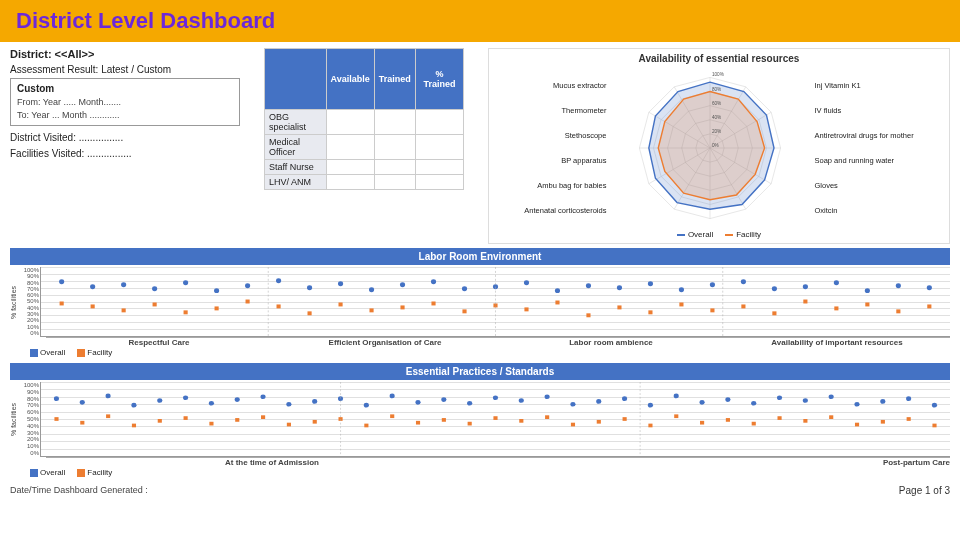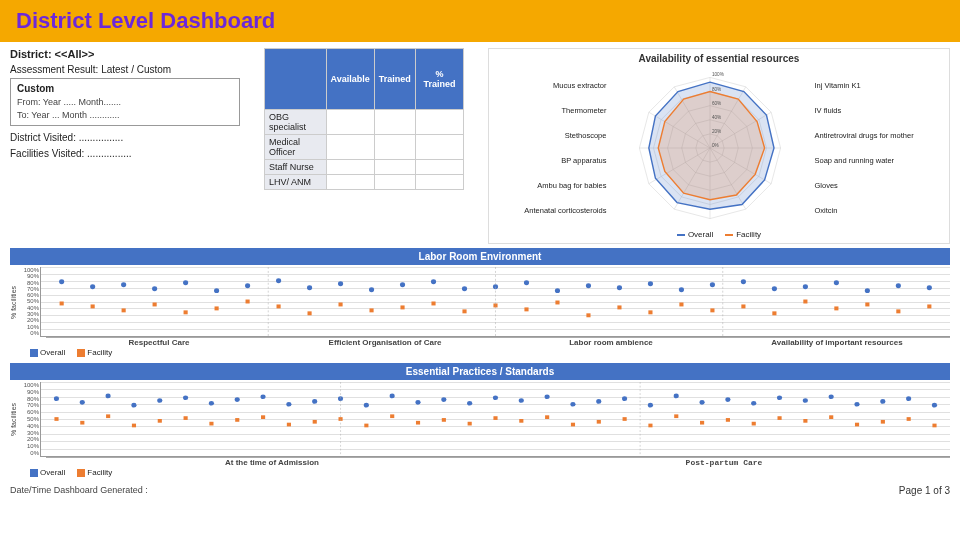--- a/index.html
+++ b/index.html
@@ -545,21 +545,21 @@
             <rect x="863" y="45" width="4" height="4" fill="#ED7D31"></rect>
 
             <line x1="290" y1="0" x2="290" y2="80" stroke="#aaa" stroke-width="0.5" stroke-dasharray="2,2"></line>
             <line x1="580" y1="0" x2="580" y2="80" stroke="#aaa" stroke-width="0.5" stroke-dasharray="2,2"></line>
           </svg>
         </div>
       </div>
 
       <div style="display:flex; margin-left:36px; font-size:8px; font-weight:bold; color:#444;">
         <div style="flex:1; text-align:center; border-top:1px solid #aaa;">At the time of Admission</div>
-        <div style="flex:1; text-align:center; border-top:1px solid #aaa;font-family:Liberation Mono, monospace;">Post-partum Care</div>
+        <div style="flex:1; text-align:right; border-top:1px solid #aaa;">Post-partum Care</div>
       </div>
 
       <div class="legend-row">
         <span><span class="legend-sq" style="background:#4472C4;"></span><span>Overall</span></span>
         <span><span class="legend-sq" style="background:#ED7D31;"></span><span>Facility</span></span>
       </div>
     </div>
   </div>
 
   <div class="bottom-row">

